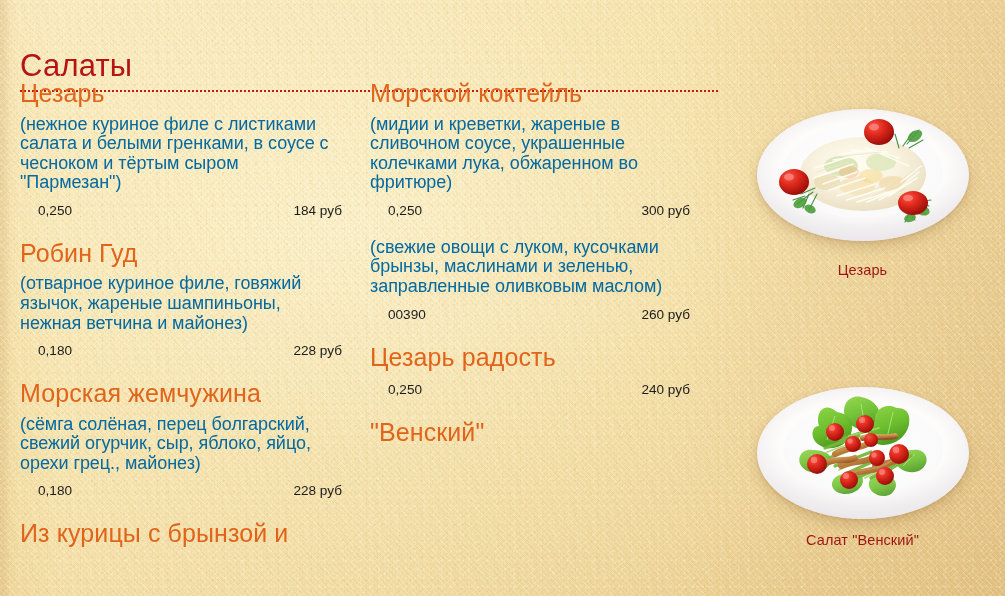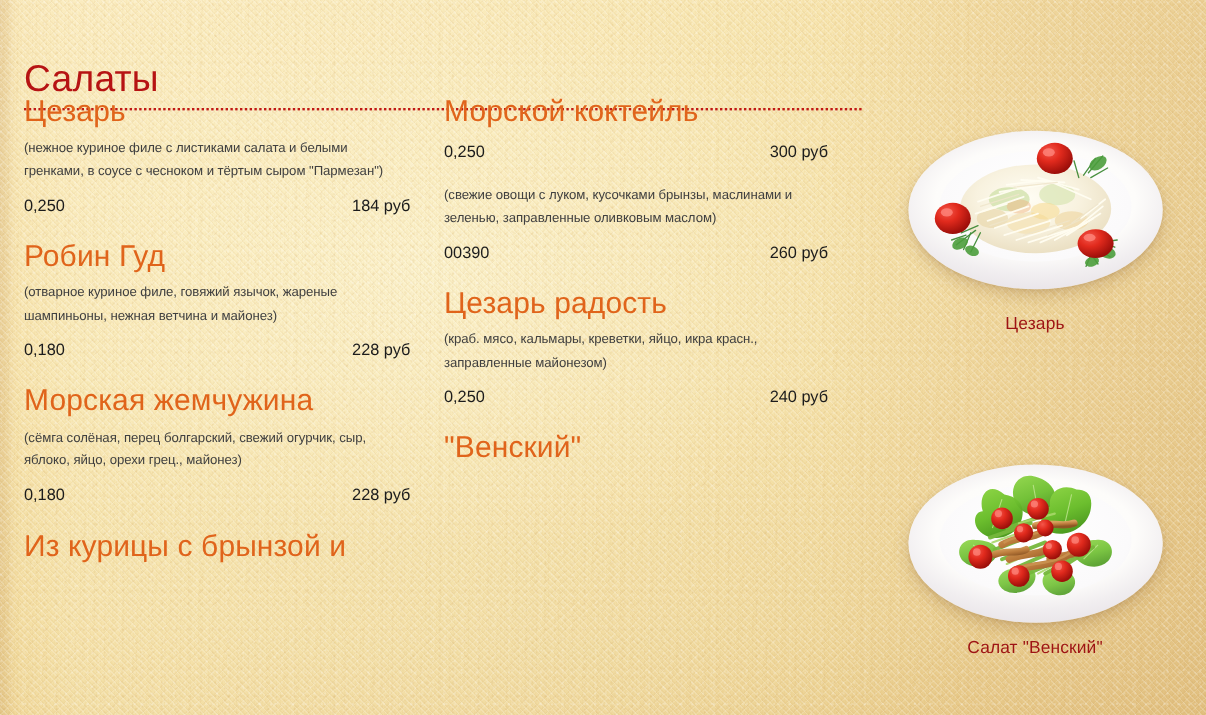--- a/index.html
+++ b/index.html
@@ -104,32 +104,33 @@
 
   .item-name {
     color: #e0641b;
     font-size: 25px;
     font-weight: 400;
     line-height: 1.22;
     letter-spacing: 0.1px;
     margin-bottom: 6px;
   }
   .item-desc {
-    color: #404040;
-    font-size: 11px;
+    color: #0369a1;
+    font-size: 18px;
     line-height: 19.6px;
     letter-spacing: -0.05px;
   }
   .item-meta {
     display: flex;
     justify-content: space-between;
     align-items: baseline;
     margin-top: 10px;
     color: #1c1c1c;
     font-size: 13.6px;
+    margin-left: 18px;
   }
   .item-weight { }
   .item-price { }
 
   
   #photo-rail { position: absolute; left: 720px; top: 0; width: 285px; height: 596px; }
 
   .photo-block { position: absolute; left: 0; width: 285px; text-align: center; }
   #photo-block-1 { top: 100px; }
   #photo-block-2 { top: 378px; }
@@ -216,37 +217,37 @@
     <div class="menu-item">
       <div class="item-name">Из курицы с брынзой и</div>
     </div>
 
   </div>
 
   <div class="column" id="col-right">
 
     <div class="menu-item">
       <div class="item-name">Морской коктейль</div>
+      <div class="item-desc">(мидии и креветки, жареные в сливочном соусе, украшенные колечками лука, обжаренном во фритюре)</div>
       <div class="item-meta">
         <span class="item-weight">0,250</span>
         <span class="item-price">300 руб</span>
       </div>
     </div>
 
     <div class="menu-item">
       <div class="item-desc">(свежие овощи с луком, кусочками брынзы, маслинами и зеленью, заправленные оливковым маслом)</div>
       <div class="item-meta">
         <span class="item-weight">00390</span>
         <span class="item-price">260 руб</span>
       </div>
     </div>
 
     <div class="menu-item">
       <div class="item-name">Цезарь радость</div>
-      <div class="item-desc">(краб. мясо, кальмары, креветки, яйцо, икра красн., заправленные майонезом)</div>
       <div class="item-meta">
         <span class="item-weight">0,250</span>
         <span class="item-price">240 руб</span>
       </div>
     </div>
 
     <div class="menu-item">
       <div class="item-name">"Венский"</div>
     </div>
 

